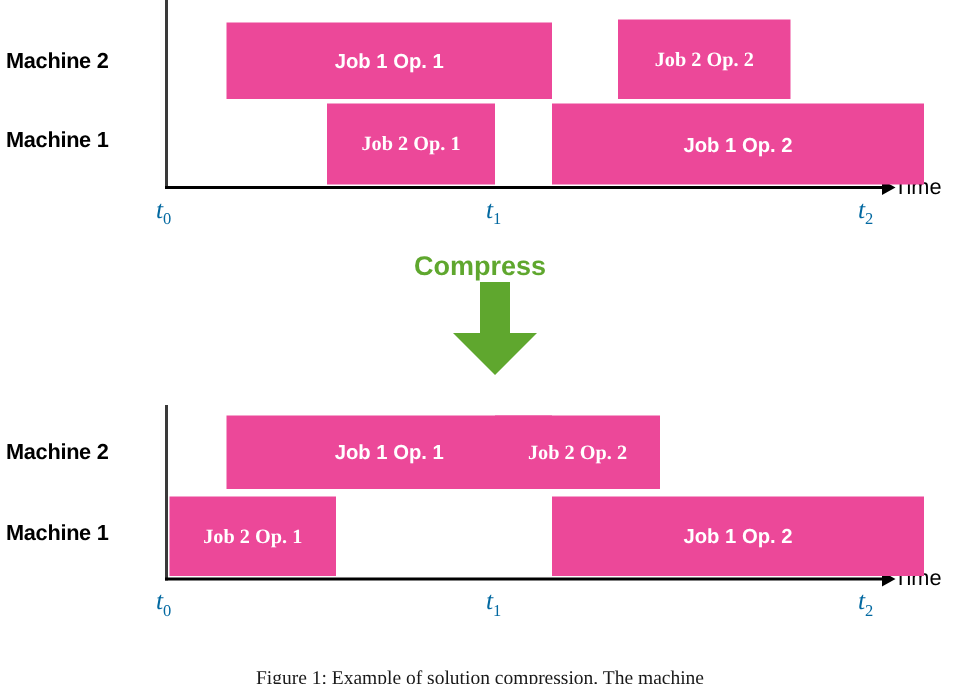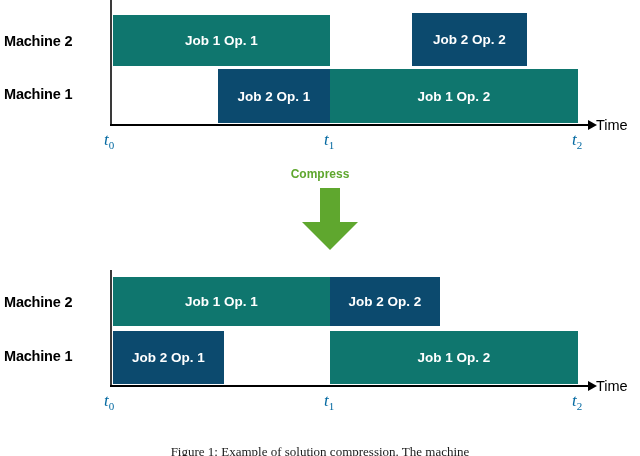--- a/index.html
+++ b/index.html
@@ -73,22 +73,22 @@
     display: flex;
     align-items: center;
     justify-content: center;
     color: #ffffff;
     font-size: 13.5px;
     font-weight: bold;
     white-space: nowrap;
     overflow: hidden;
     font-family: "Liberation Sans", sans-serif;
   }
-  .bar.blue   { background: #0f766e; }
-  .bar.orange { background: #0c4a6e; }
+  .bar.blue   { background: #ec4899; margin-left: 38px; }
+  .bar.orange { background: #ec4899; font-family: Liberation Serif, serif; }
 
   
   .tick {
     position: absolute;
     font-family: "Liberation Serif", serif;
     font-style: italic;
     font-size: 17px;
     color: #0369a1;
     white-space: nowrap;
   }
@@ -105,21 +105,21 @@
     top: 160px;
     width: 640px;
     height: 100px;
   }
   #compress-label {
     position: absolute;
     left: 0;
     top: 7px;
     width: 640px;
     text-align: center;
-    font-size: 12px;
+    font-size: 18px;
     font-weight: bold;
     color: #5fa72e;
     font-family: "Liberation Sans", sans-serif;
   }
   #compress-arrow {
     position: absolute;
     left: 298px;
     top: 28px;
   }
 

